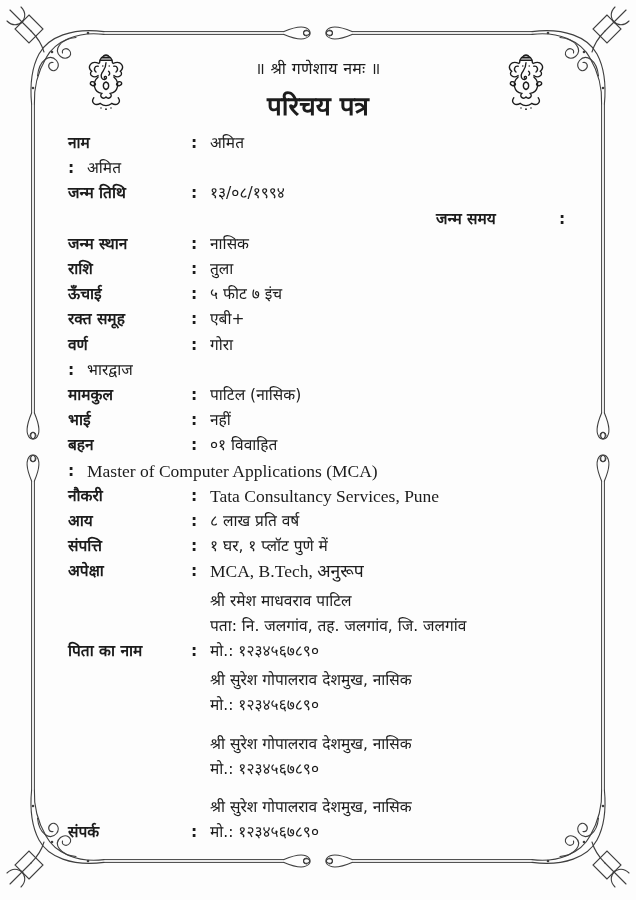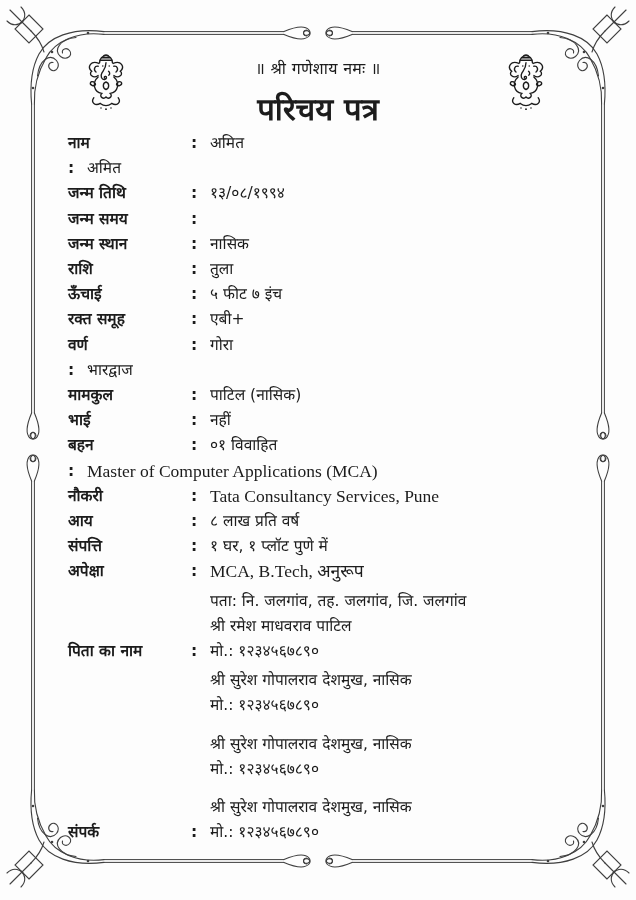--- a/index.html
+++ b/index.html
@@ -14,27 +14,27 @@
   .frame {
     position:absolute; left:0; top:0; width:636px; height:900px;
     pointer-events:none;
   }
   .invocation {
     position:absolute; top:57px; left:0; width:100%;
     text-align:center; font-size:16px; letter-spacing:.3px;
   }
   .title {
     position:absolute; top:87px; left:0; width:100%;
-    text-align:center; font-size:31px; font-weight:700;
+    text-align:center; font-size:26px; font-weight:700;
   }
   .content {
     position:absolute; left:68px; top:131px; width:510px;
     font-size:15.5px; line-height:25.2px;
   }
-  .row { display:flex; align-items:flex-start; }
+  .row { display:flex; align-items:flex-start;justify-content:flex-end; }
   .lbl { width:123px; font-weight:700; flex-shrink:0; }
   .colon { width:19px; font-weight:700; flex-shrink:0; }
   .val { flex:1; }
   .en { font-family:"Liberation Serif","DejaVu Serif",serif; font-size:17.5px; }
   .section { display:flex; align-items:flex-end; margin-top:4px; }
   .lines { flex:1; }
   .block { margin-bottom:13px; }
   .block:last-child { margin-bottom:0; }
 </style>
 </head>
@@ -211,22 +211,22 @@
   <div class="row">
     <span class="lbl">अपेक्षा</span>
       <span class="colon">:</span>
       <span class="val en">MCA, B.Tech, अनुरूप</span>
   </div>
 
   <div class="section">
     <span class="lbl">पिता का नाम</span>
       <span class="colon">:</span>
     <div class="lines">
+      <div class="line">श्री रमेश माधवराव पाटिल</div>
       <div class="line">पता: नि. जलगांव, तह. जलगांव, जि. जलगांव</div>
-      <div class="line">श्री रमेश माधवराव पाटिल</div>
       <div class="line">मो.: १२३४५६७८९०</div>
     </div>
   </div>
 
   <div class="section">
     <span class="lbl">संपर्क</span>
       <span class="colon">:</span>
     <div class="lines">
       <div class="block">
         <div class="line">श्री सुरेश गोपालराव देशमुख, नासिक</div>

